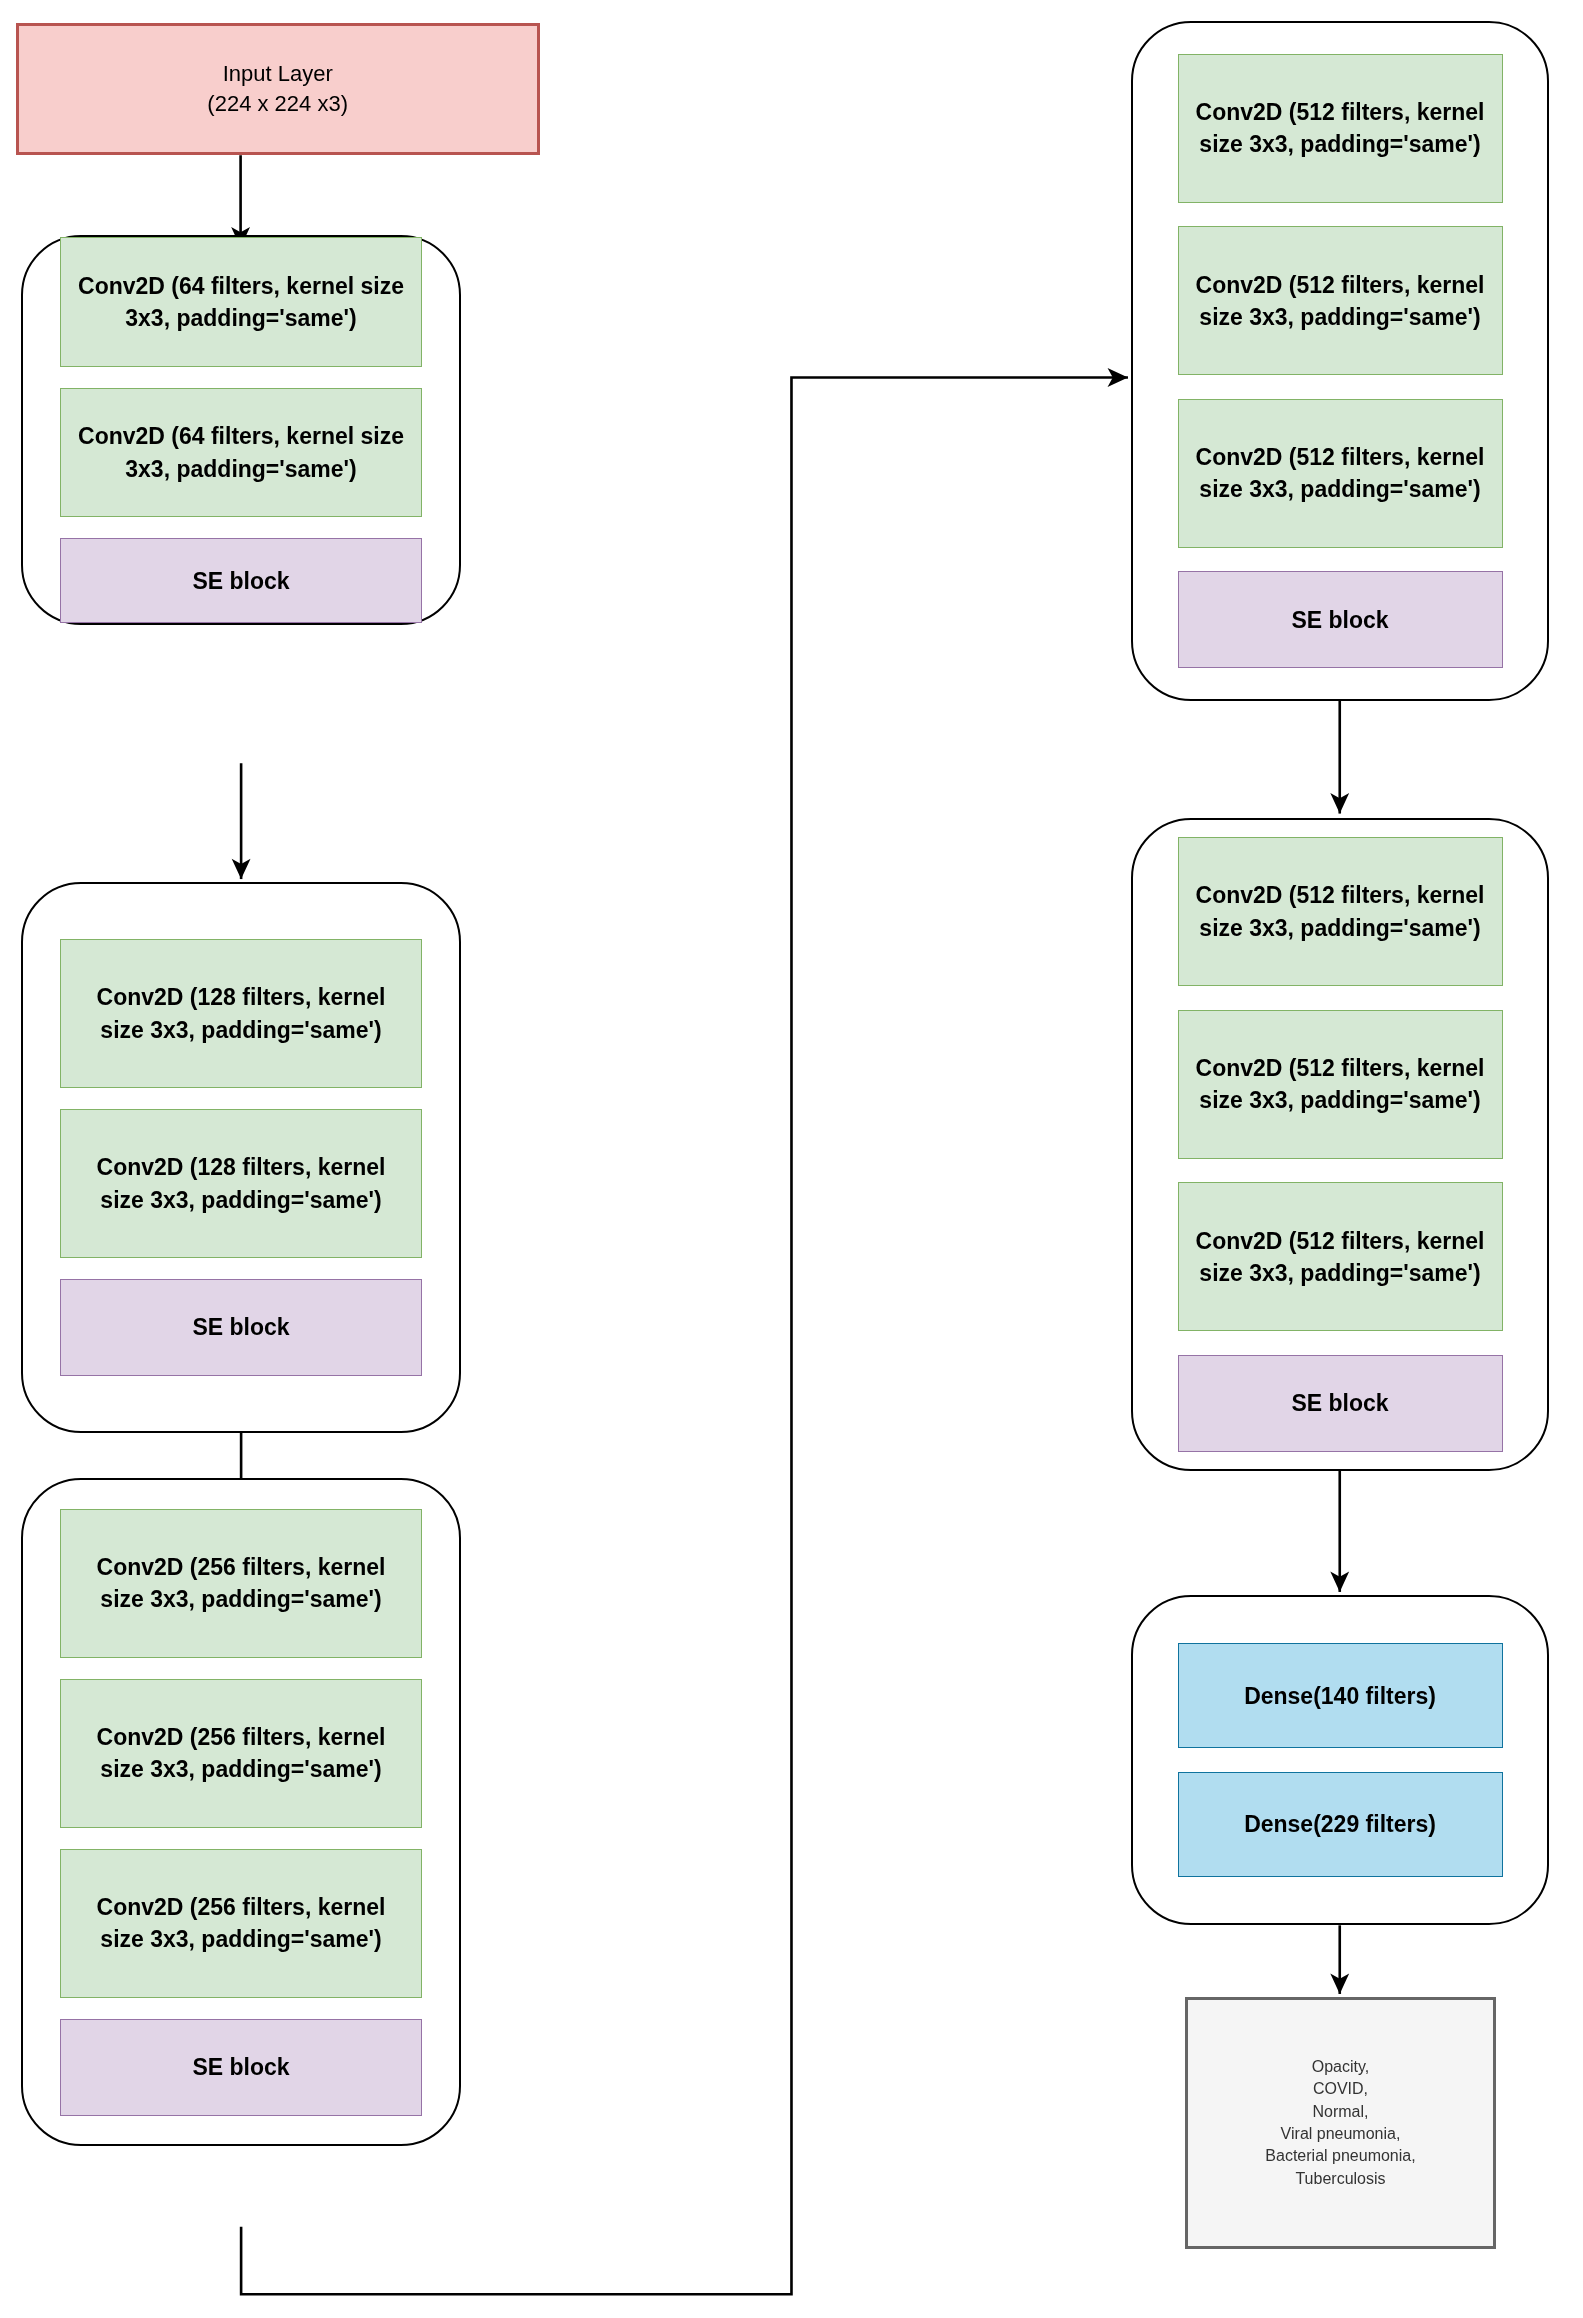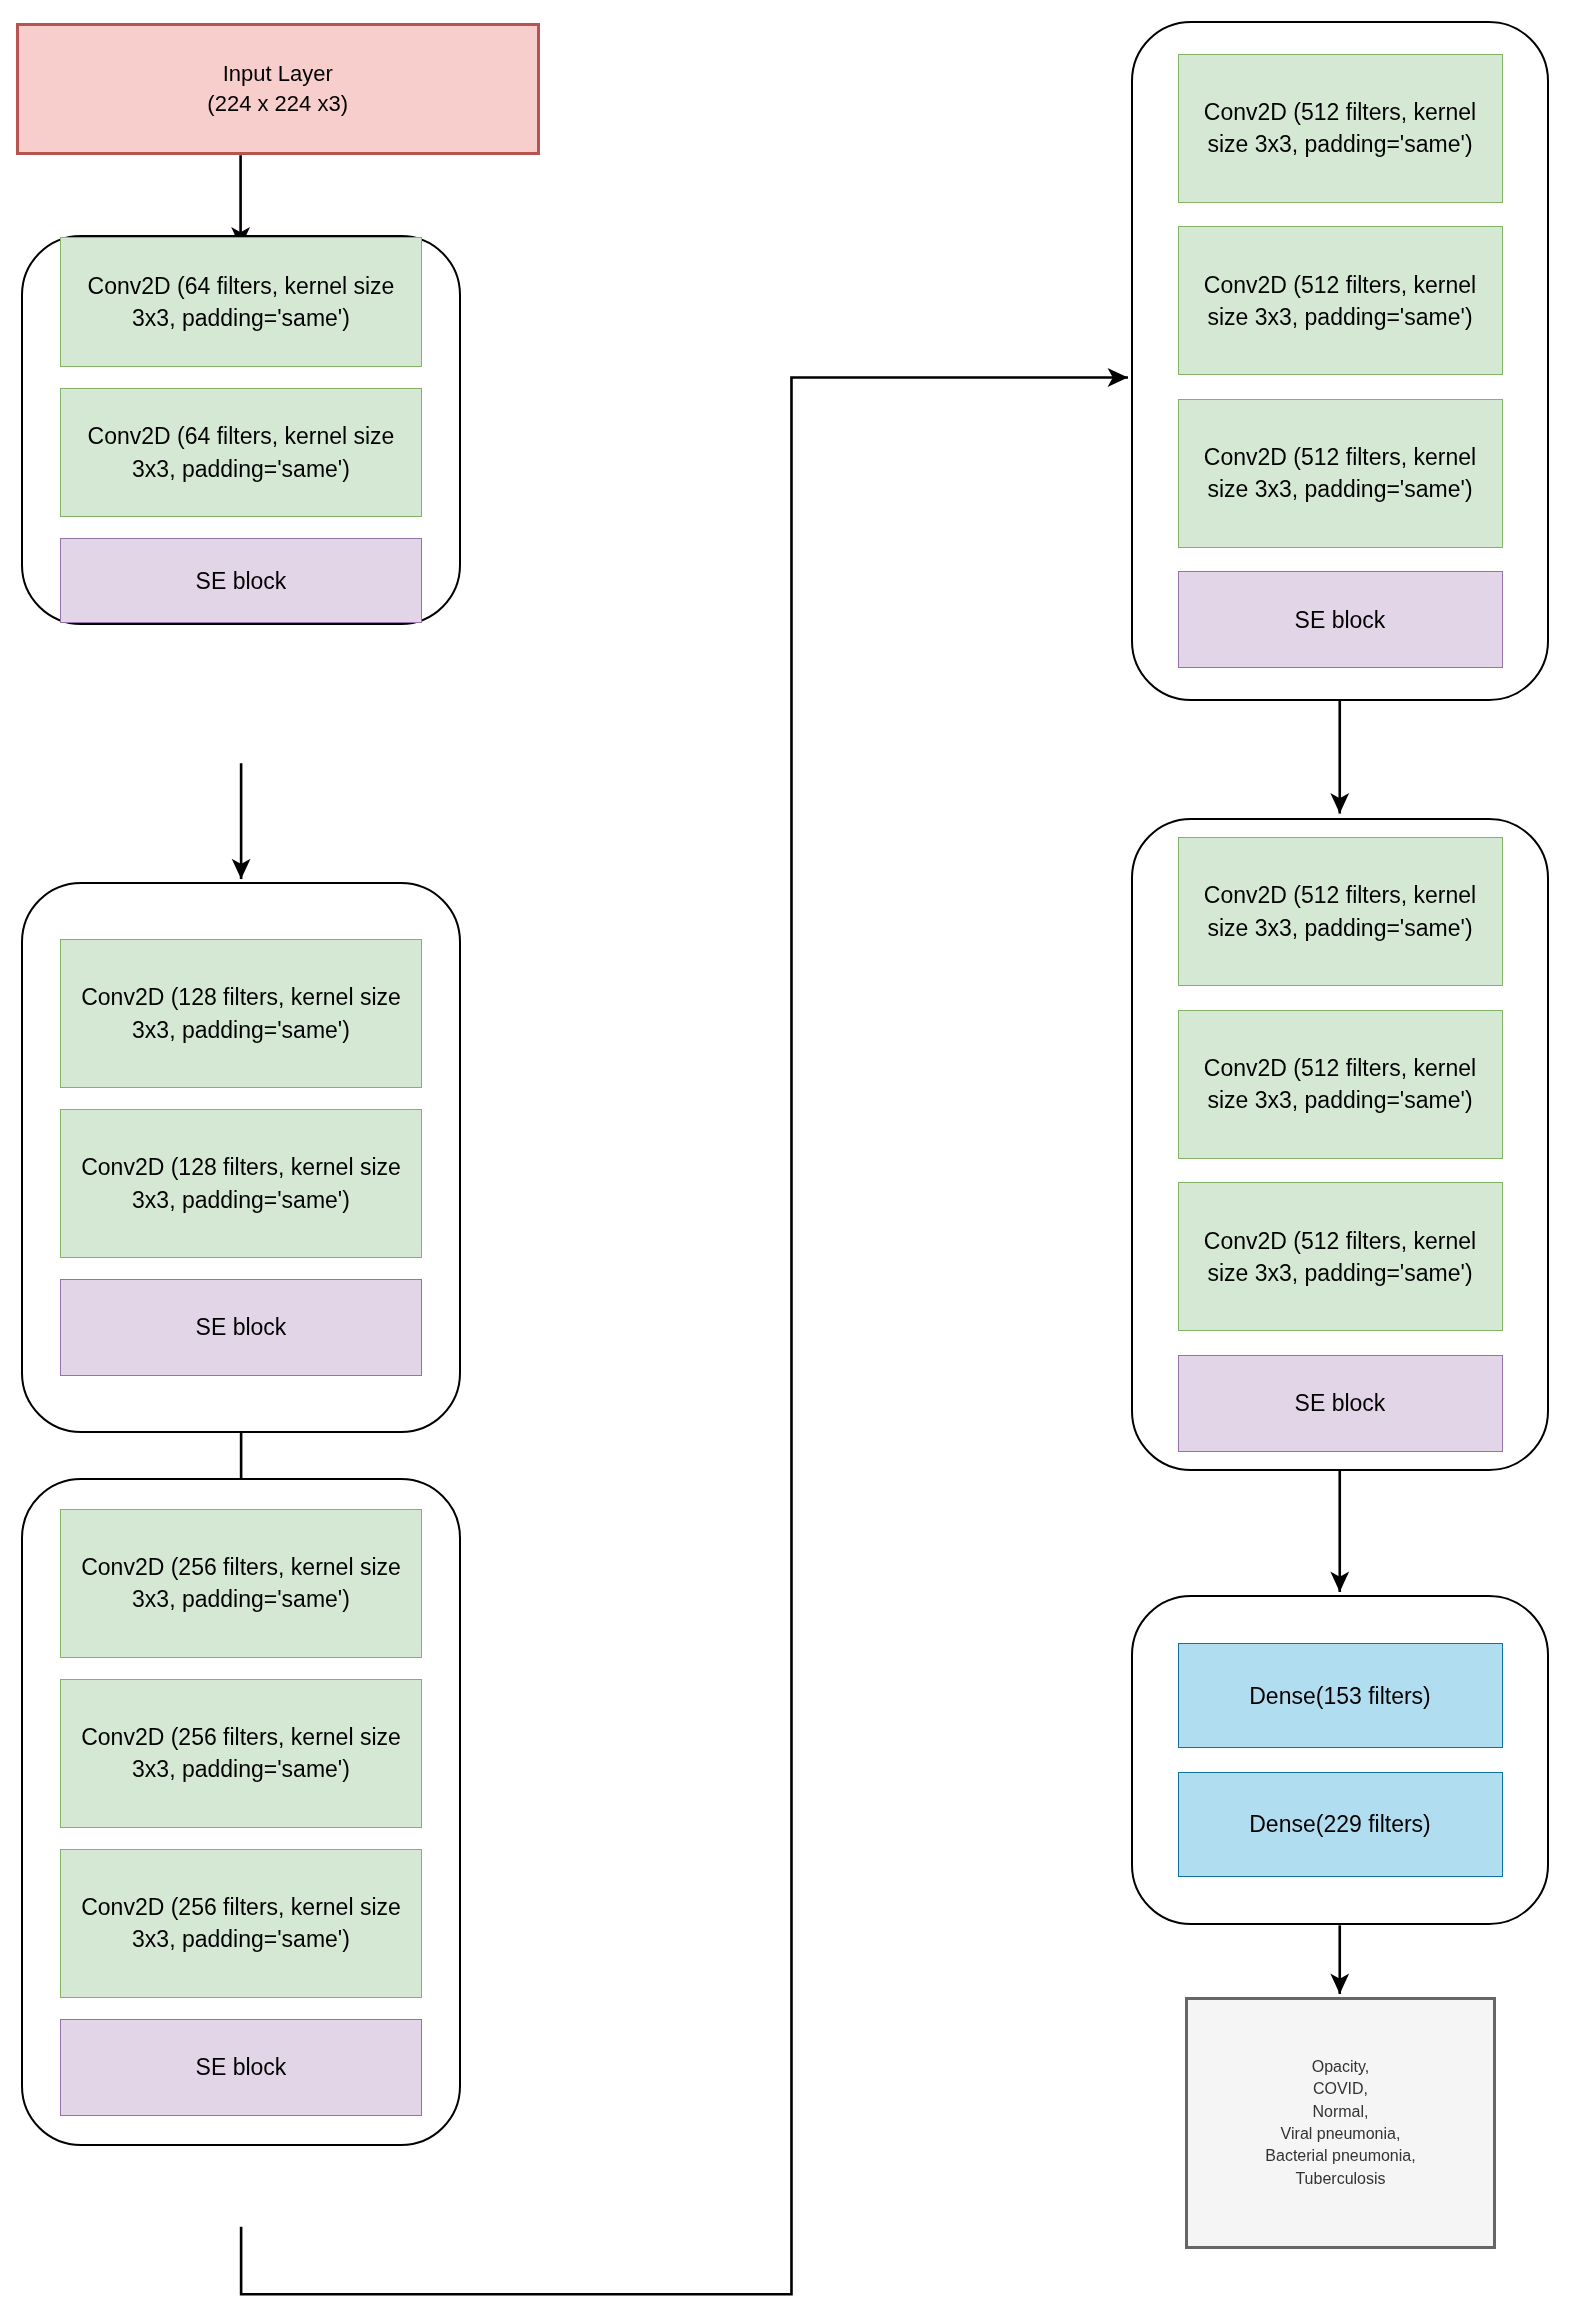--- a/index.html
+++ b/index.html
@@ -36,20 +36,21 @@
   .g-left{left:21px;width:440px;}
   .g-right{left:1131px;width:418px;}
   .group .gap{flex:0 0 21px;}
   .g-right .gap{flex:0 0 23.6px;}
   .box{
     box-sizing:border-box;
     display:flex;align-items:center;justify-content:center;
     text-align:center;
     font-size:23px;line-height:1.4;color:#000;
     padding:0 12.6px;
+    font-weight:bold;
   }
   .g-left .box{width:362px;}
   .g-right .box{width:325px;}
   .conv{height:149px;background:var(--conv-fill);border:1.6px solid var(--conv-stroke);}
   .se{height:97px;background:var(--se-fill);border:1.6px solid var(--se-stroke);}
   .dense{height:105px;background:var(--dense-fill);border:1.6px solid var(--dense-stroke);}
   #group1{top:235px;height:390px;}
   #group2{top:882px;height:551px;}
   #group3{top:1478px;height:668px;}
   #group4{top:21px;height:680px;}
@@ -126,21 +127,21 @@
     <div class="box conv">Conv2D (512 filters, kernel size 3x3, padding='same')</div>
     <div class="gap"></div>
     <div class="box conv">Conv2D (512 filters, kernel size 3x3, padding='same')</div>
     <div class="gap"></div>
     <div class="box conv">Conv2D (512 filters, kernel size 3x3, padding='same')</div>
     <div class="gap"></div>
     <div class="box se">SE block</div>
   </div>
 
   <div class="group g-right" id="group-dense">
-    <div class="box dense">Dense(153 filters)</div>
+    <div class="box dense">Dense(140 filters)</div>
     <div class="gap"></div>
     <div class="box dense">Dense(229 filters)</div>
   </div>
 
   <div class="node output-node prewrap">Opacity,
 COVID,
 Normal,
 Viral pneumonia,
 Bacterial pneumonia,
 Tuberculosis</div>

